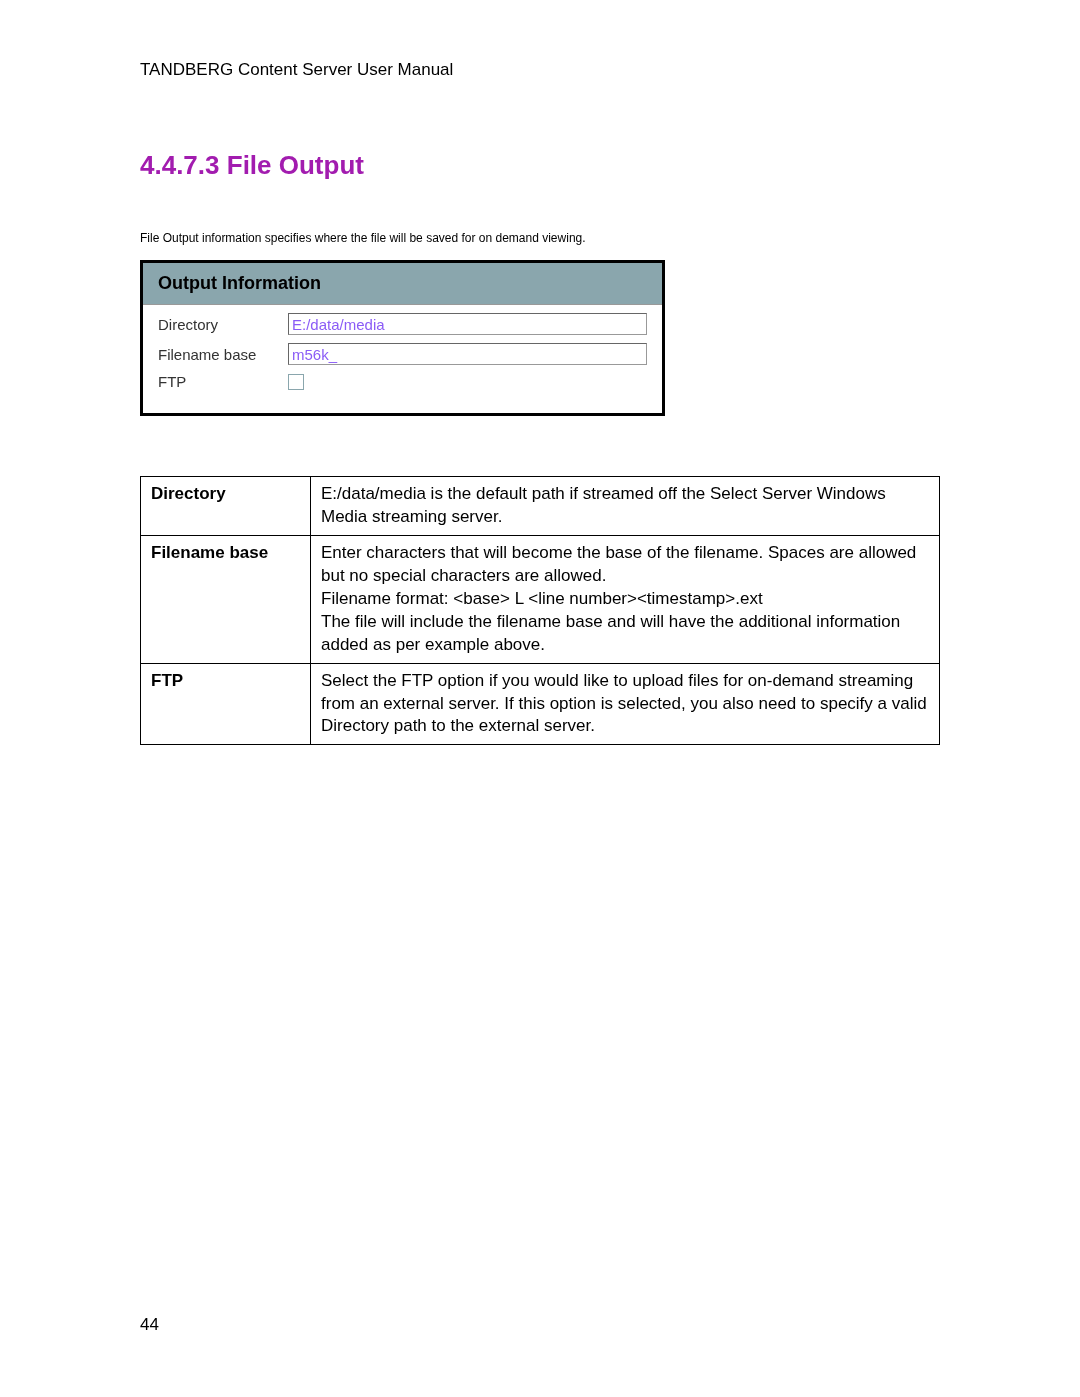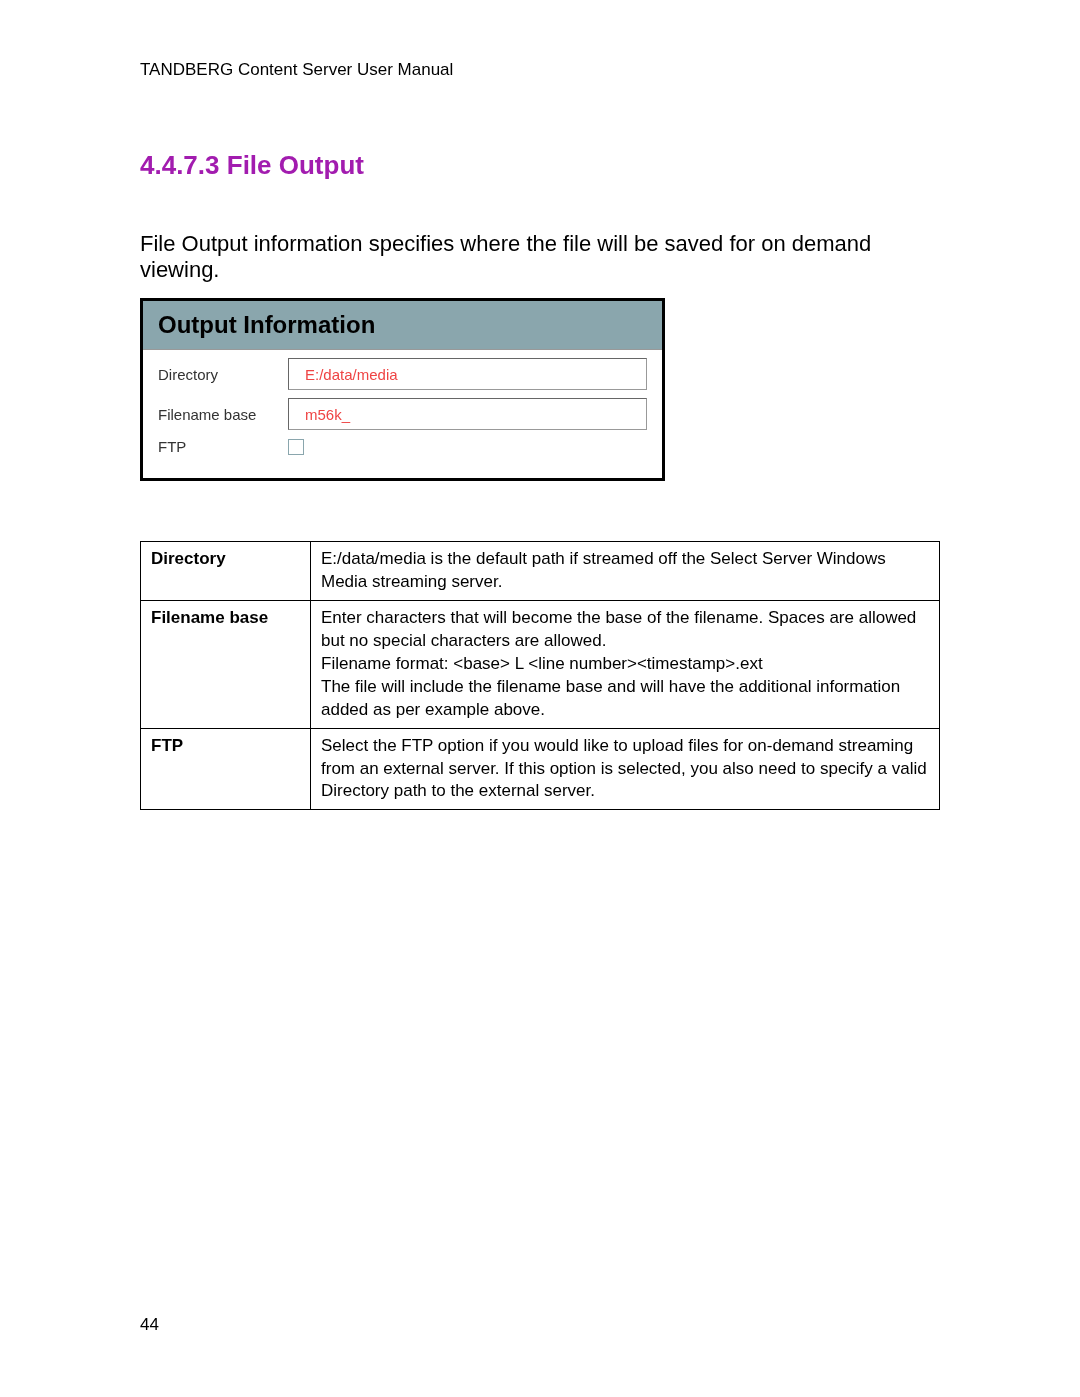--- a/index.html
+++ b/index.html
@@ -18,37 +18,37 @@
       font-size: 17px;
       margin-bottom: 70px;
     }
     .section-heading {
       font-size: 26px;
       font-weight: bold;
       color: #a21caf;
       margin-bottom: 50px;
     }
     .intro-text {
-      font-size: 22px;
+      font-size: 12px;
       margin-bottom: 15px;
     }
     .screenshot-box {
       border: 3px solid #000;
       width: 525px;
       margin-bottom: 60px;
       padding: 0;
       background: #fff;
     }
     .screenshot-inner {
       padding: 0;
     }
     .form-header {
       background: #8aa6ad;
       color: #000;
-      font-size: 24px;
+      font-size: 18px;
       font-weight: bold;
       padding: 10px 15px;
       border-bottom: 1px solid #999;
     }
     .form-body {
       padding: 8px 15px 15px 15px;
     }
     .form-row {
       display: flex;
       align-items: center;
@@ -57,25 +57,25 @@
     .form-label {
       width: 130px;
       font-size: 15px;
       color: #333;
     }
     .form-input {
       flex: 1;
       border: 1px solid #999;
       border-top-color: #666;
       border-left-color: #666;
-      padding: 2px 16px;
+      padding: 2px 3px;
       font-size: 15px;
-      height: 32px;
+      height: 22px;
       background: #fff;
-      color: #ef4444;
+      color: #8b5cf6;
     }
     .form-checkbox {
       width: 16px;
       height: 16px;
       border: 1px solid #8aa6ad;
       background: #fff;
       display: inline-block;
     }
     .desc-table {
       border-collapse: collapse;

